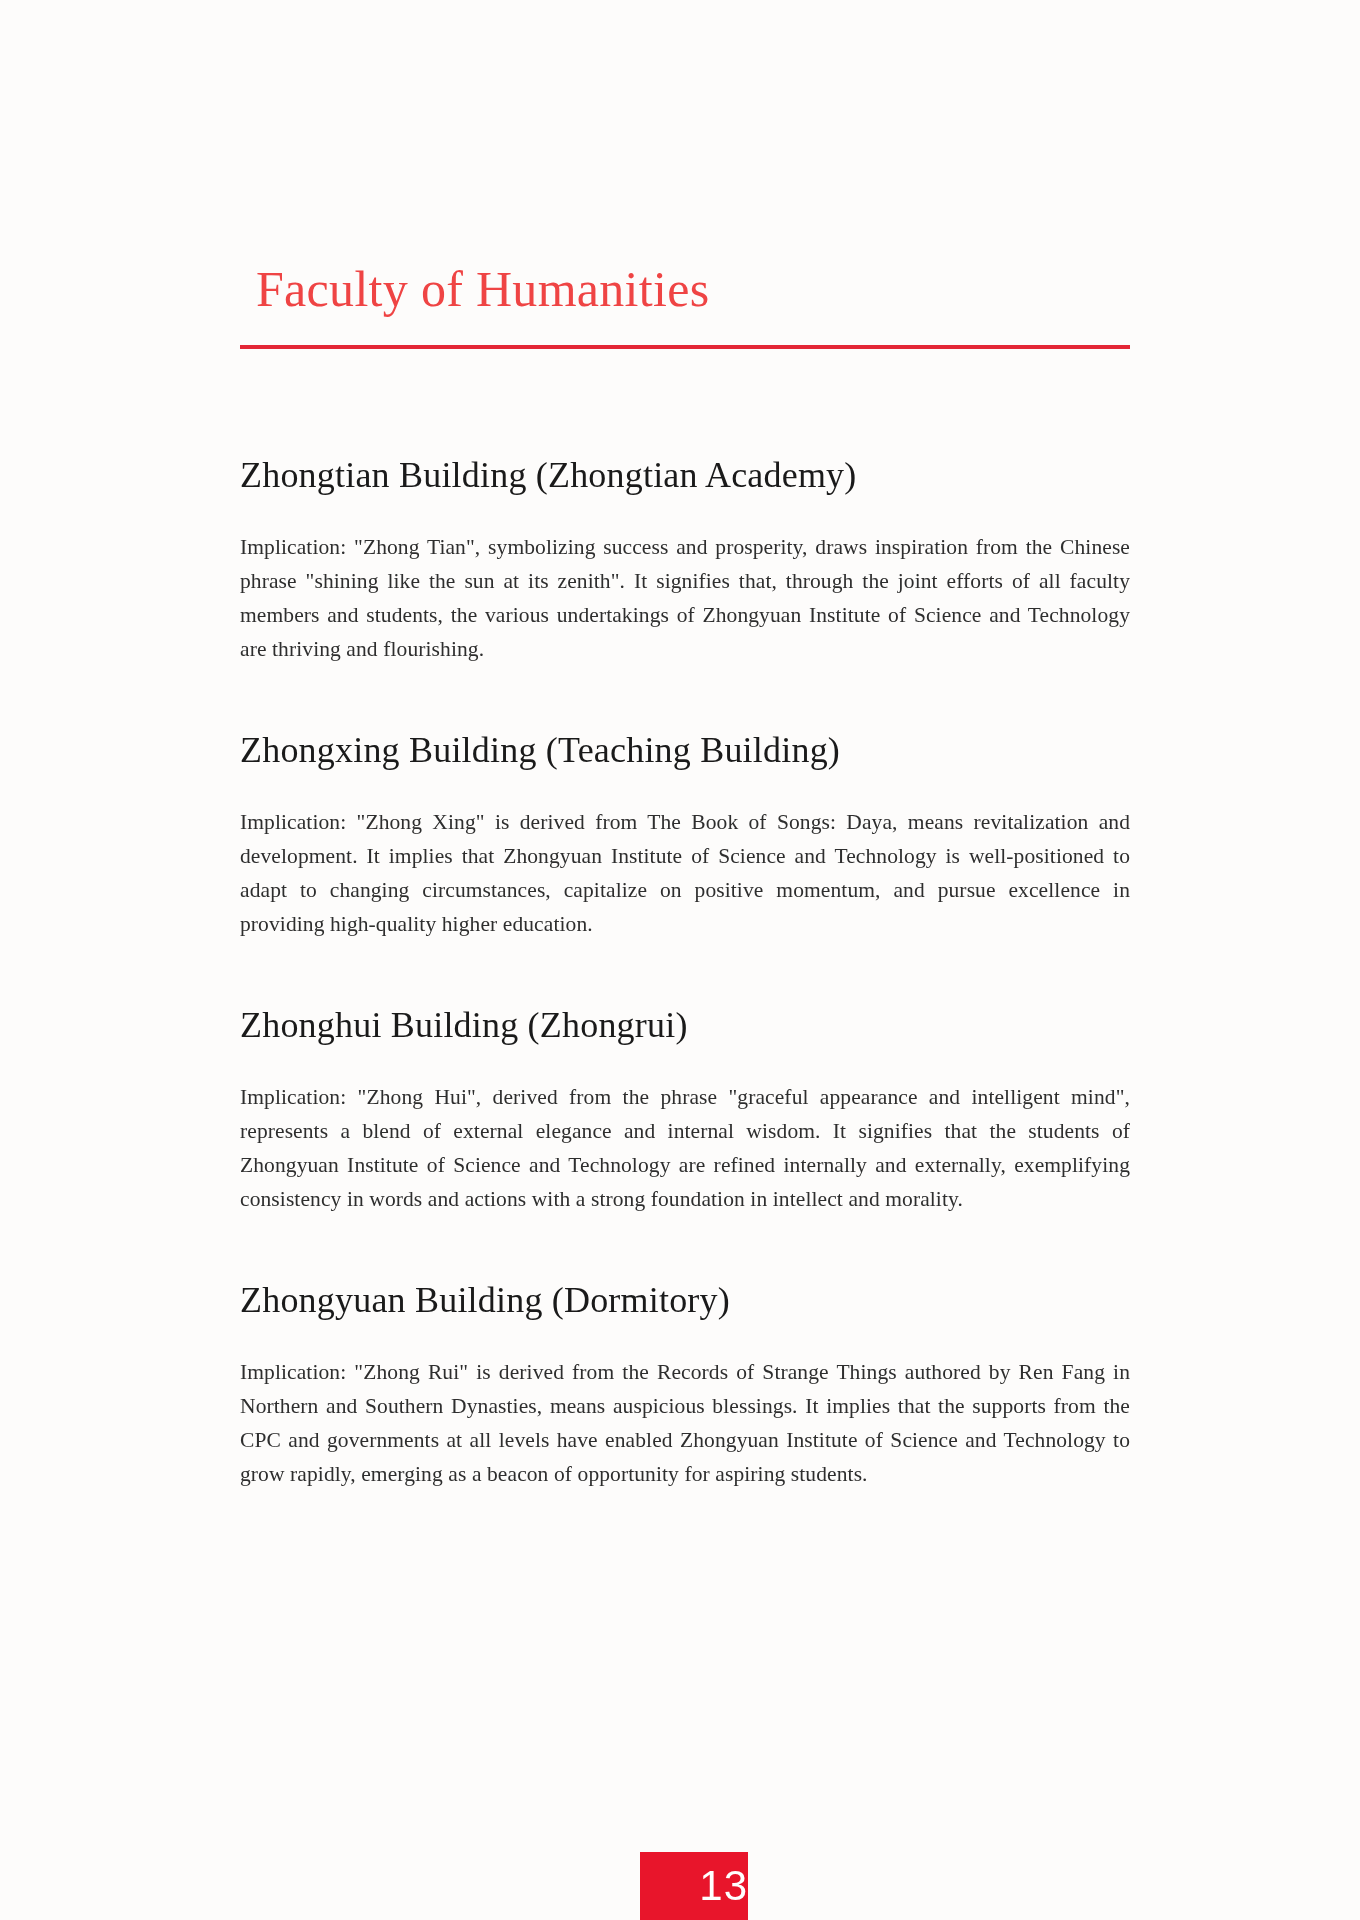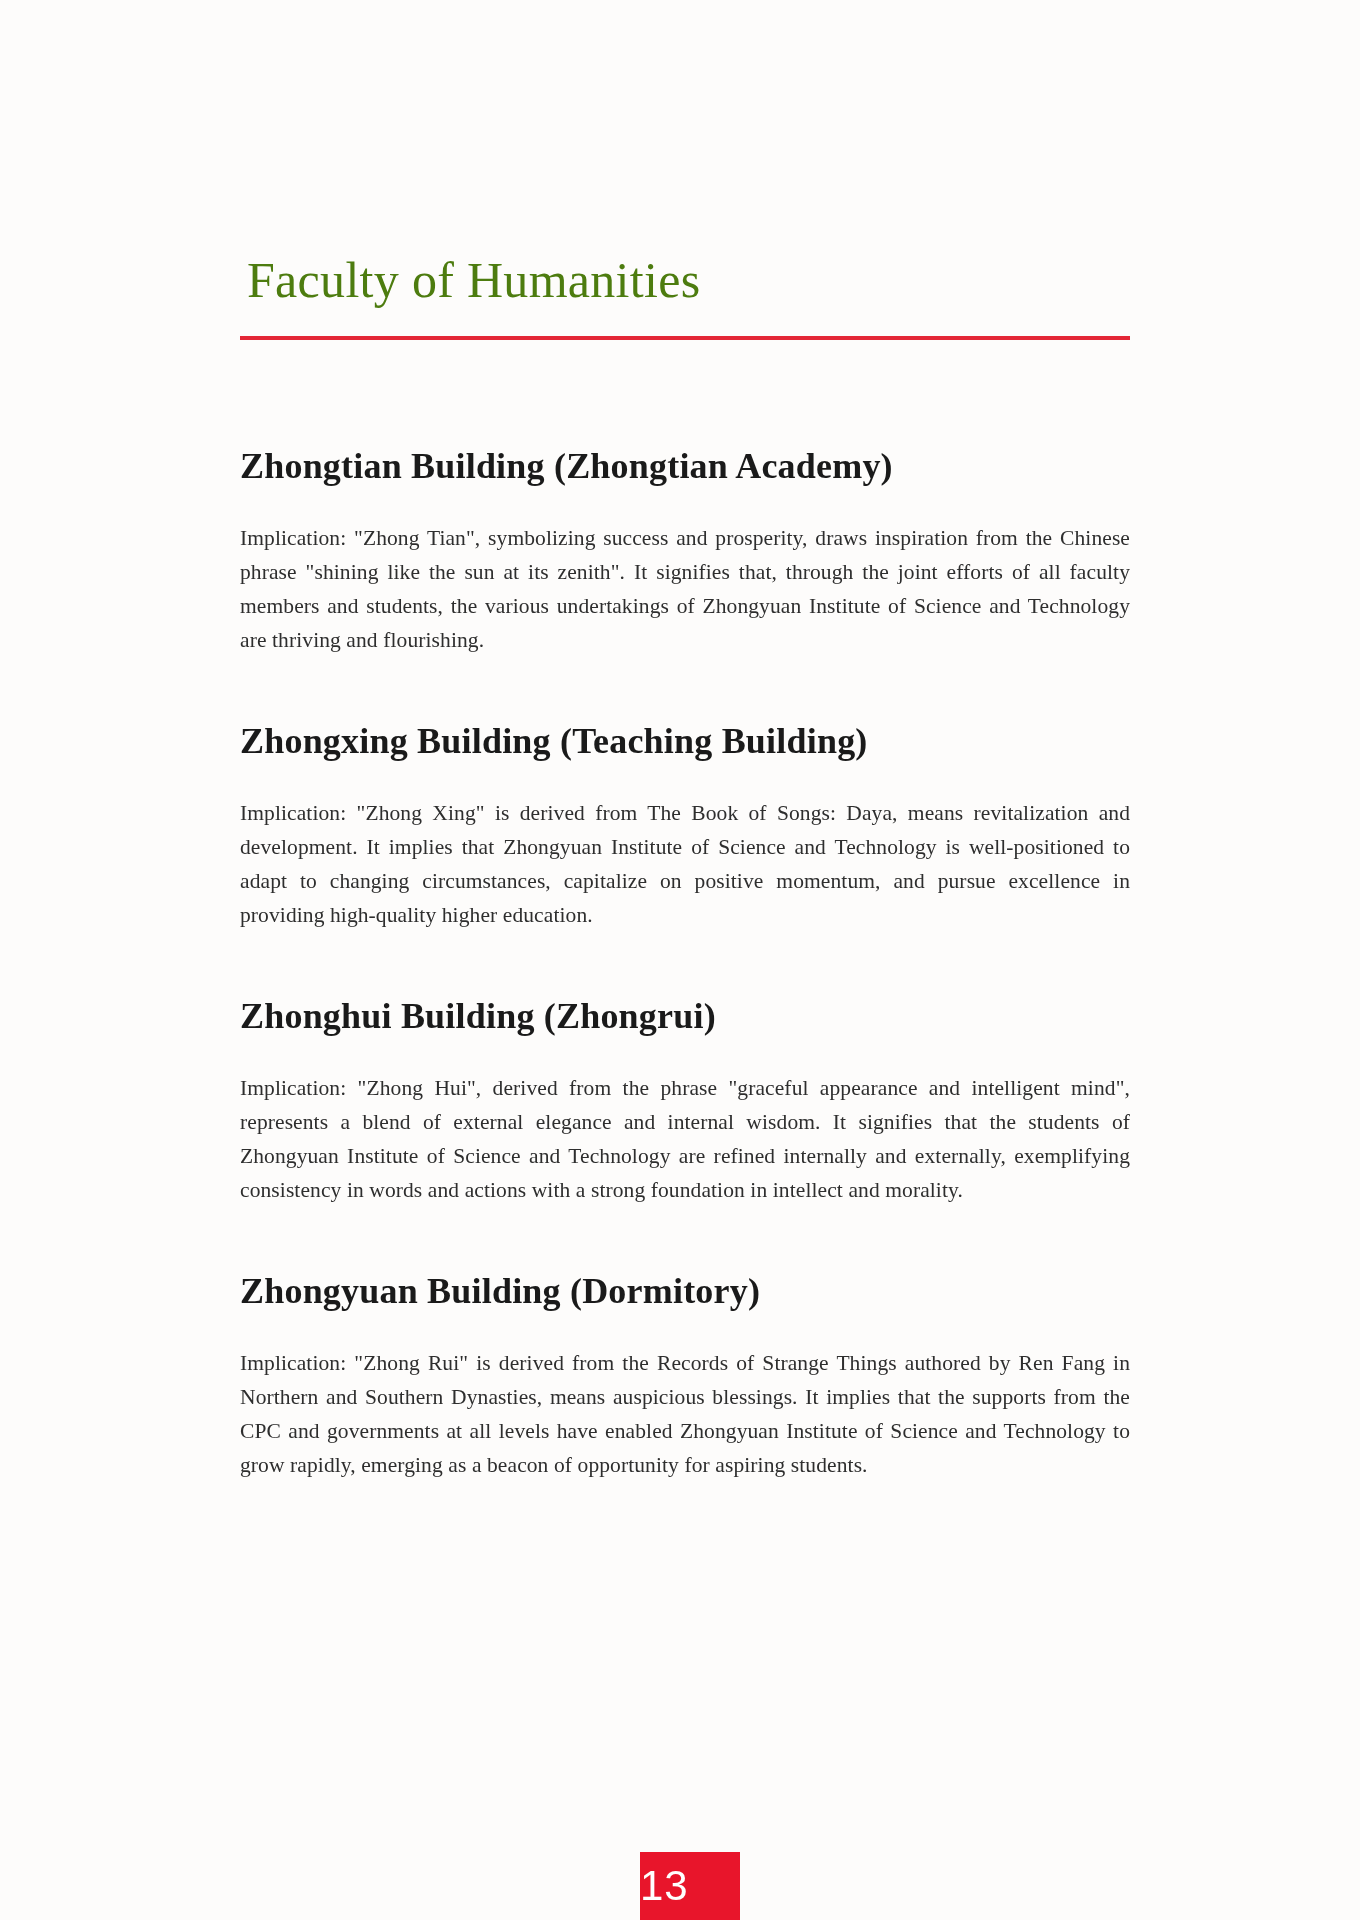--- a/index.html
+++ b/index.html
@@ -29,22 +29,22 @@
     left: 240px;
     top: 0;
     width: 890px;
   }
 
   .page-title {
     font-family: "Liberation Serif", "DejaVu Serif", serif;
     font-size: 50px;
     font-weight: 400;
     letter-spacing: 0.3px;
-    color: #4d7c0f;
-    margin: 7px;
+    color: #ef4444;
+    margin: 16px;
     padding-top: 245px;
     line-height: 1.12;
   }
 
   .title-rule {
     margin-top: 28px;
     height: 4px;
     width: 890px;
     background: #e32636;
     border: 0;
@@ -53,21 +53,21 @@
   .section {
     margin-top: 0;
   }
 
   .section-gap-first { padding-top: 105px; }
   .section-gap      { padding-top: 62px; }
 
   .section-heading {
     font-family: "Liberation Serif", "DejaVu Serif", serif;
     font-size: 36px;
-    font-weight: 700;
+    font-weight: 400;
     color: #1a1a1a;
     margin: 0 0 0 0;
     line-height: 1.2;
     letter-spacing: 0.2px;
   }
 
   .section-body {
     font-family: "Liberation Serif", "DejaVu Serif", serif;
     font-size: 21.5px;
     line-height: 1.58;
@@ -75,27 +75,27 @@
     text-align: justify;
     text-justify: inter-word;
     margin: 34px 0 0 0;
     letter-spacing: 0.1px;
   }
 
   .page-number-badge {
     position: absolute;
     left: 640px;
     bottom: 0;
-    width: 100px;
+    width: 108px;
     height: 68px;
     background: #e8152b;
     color: #ffffff;
     display: flex;
     align-items: center;
-    justify-content: flex-start;
+    justify-content: flex-end;
     font-family: "Liberation Sans", "DejaVu Sans", sans-serif;
     font-size: 42px;
     font-weight: 300;
     line-height: 1;
     letter-spacing: 1px;
   }
 </style>
 </head>
 <body>
 

